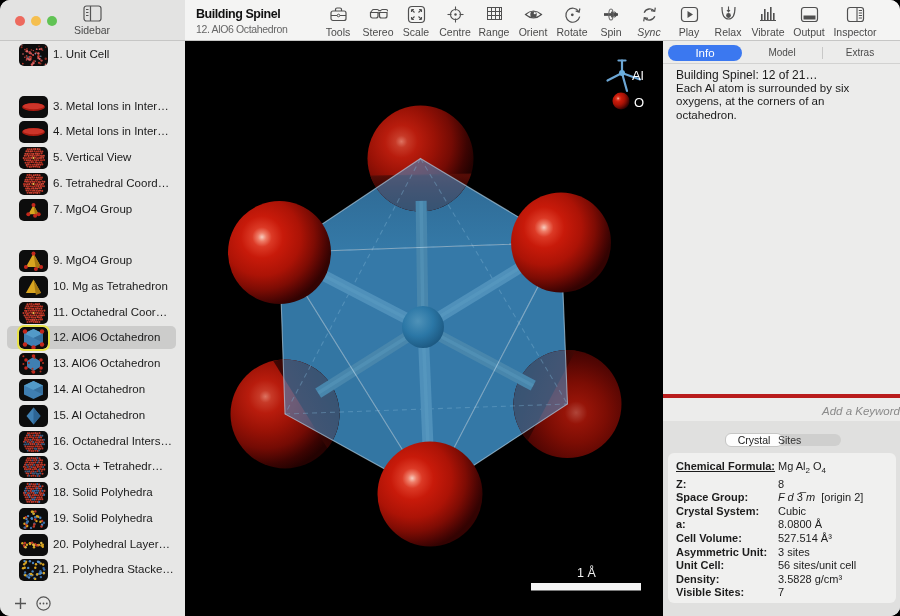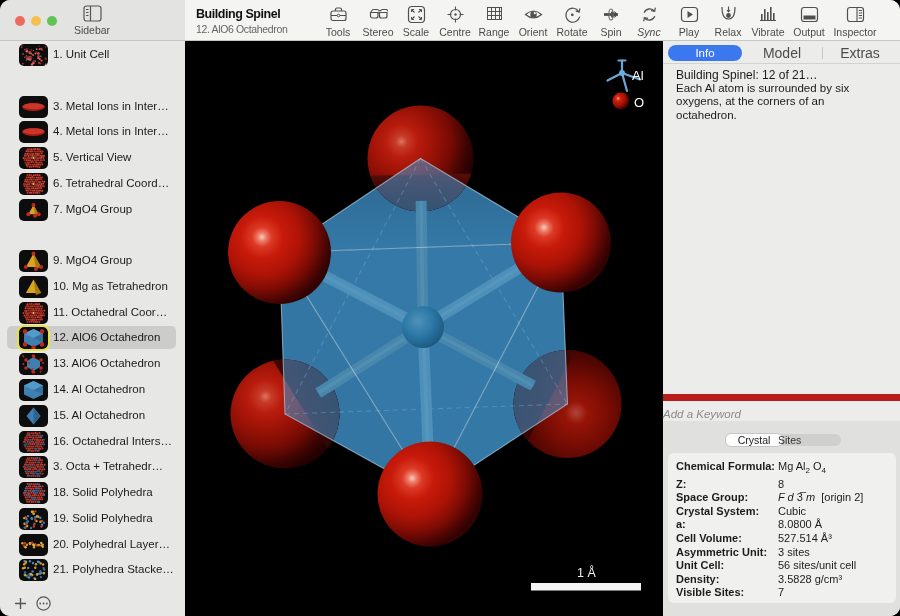--- a/index.html
+++ b/index.html
@@ -23,24 +23,24 @@
 .thumb svg { display:block; }
 .item .txt { position:absolute; left:53px; top:6px; font-size:11.5px; color:#1b1b1b; white-space:nowrap; }
 .thumb.y { outline:2px solid #e8e24a; outline-offset:0px; }
 #sbfoot { position:absolute; left:0; top:595px; width:185px; height:21px; color:#555; }
 
 #canvas { position:absolute; left:185px; top:41px; width:478px; height:575px; background:#000; }
 
 #rp { position:absolute; left:663px; top:41px; width:237px; height:575px; background:#ececeb; }
 #tabs { position:absolute; left:0; top:0; width:237px; height:23px; border-bottom:1px solid #d2d2d1; }
 #infopill { position:absolute; left:5px; top:4px; width:74px; height:16px; background:#3b78f0; border-radius:8px; color:#fff; font-size:11.5px; text-align:center; line-height:16px; }
-.tabtxt { position:absolute; top:4px; font-size:14px; color:#4c4c4c; text-align:center; width:80px; line-height:16px; }
+.tabtxt { position:absolute; top:4px; font-size:10px; color:#4c4c4c; text-align:center; width:80px; line-height:16px; }
 #tabdiv { position:absolute; left:159px; top:6px; width:1px; height:12px; background:#c8c8c7; }
 #infotext { position:absolute; left:13px; top:27px; width:212px; font-size:11.5px; color:#1a1a1a; }
-#kw { position:absolute; left:0; top:353px; width:237px; height:27px; border-top:7px solid #b91c1c; color:#8a8a8a; font-style:italic; font-size:11.5px; text-align:left; line-height:26px; }
+#kw { position:absolute; left:0; top:353px; width:237px; height:27px; border-top:4px solid #b91c1c; color:#8a8a8a; font-style:italic; font-size:11.5px; text-align:right; line-height:26px; }
 #crysec { position:absolute; left:0; top:380px; width:237px; height:195px; background:#e0e0df; }
 #seg { position:absolute; left:62px; top:13px; width:116px; height:12px; background:#cfcfce; border-radius:6px; }
 #seg .segl { position:absolute; left:0px; top:-1px; width:58px; height:14px; background:#fdfdfd; border:1px solid #c6c6c5; border-radius:6px; font-size:10.5px; color:#222; text-align:center; line-height:13px; box-sizing:border-box;}
 #seg .segr { position:absolute; left:53px; top:0px; width:56px; height:12px; font-size:10.5px; color:#333; text-align:left; line-height:12px; }
 #crybox { position:absolute; left:5px; top:32px; width:228px; height:150px; background:#f0f0ef; border-radius:6px; }
 #crytable { position:absolute; left:13px; top:39px; width:220px; font-size:11px; color:#1c1c1c; }
 .row { height:13.6px; line-height:13.6px; white-space:nowrap; }
 .row b { font-weight:bold; }
 .row .val { position:absolute; left:102px; }
 sub { font-size:8px; }
@@ -1187,21 +1187,21 @@
       <div style="line-height:13.4px;">Each Al atom is surrounded by six oxygens, at the corners of an octahedron.</div>
     </div>
     <div id="kw">Add a Keyword</div>
     <div id="crysec">
       <div id="seg">
           <div class="segl">Crystal</div>
           <div class="segr">Sites</div>
         </div>
       <div id="crybox"></div>
       <div id="crytable">
-        <div class="row" style="height:17.6px;"><b>Chemical Formula:</b><span class="val">Mg Al<sub>2</sub> O<sub>4</sub></span></div>
+        <div class="row" style="height:17.6px;text-decoration:underline;"><b>Chemical Formula:</b><span class="val">Mg Al<sub>2</sub> O<sub>4</sub></span></div>
         <div class="row"><b>Z:</b><span class="val">8</span></div>
         <div class="row"><b>Space Group:</b><span class="val"><i>F d</i> 3̅ <i>m</i>&nbsp; [origin 2]</span></div>
         <div class="row"><b>Crystal System:</b><span class="val">Cubic</span></div>
         <div class="row"><b>a:</b><span class="val">8.0800 Å</span></div>
         <div class="row"><b>Cell Volume:</b><span class="val">527.514 Å³</span></div>
         <div class="row"><b>Asymmetric Unit:</b><span class="val">3 sites</span></div>
         <div class="row"><b>Unit Cell:</b><span class="val">56 sites/unit cell</span></div>
         <div class="row"><b>Density:</b><span class="val">3.5828 g/cm³</span></div>
         <div class="row"><b>Visible Sites:</b><span class="val">7</span></div>
       </div>

